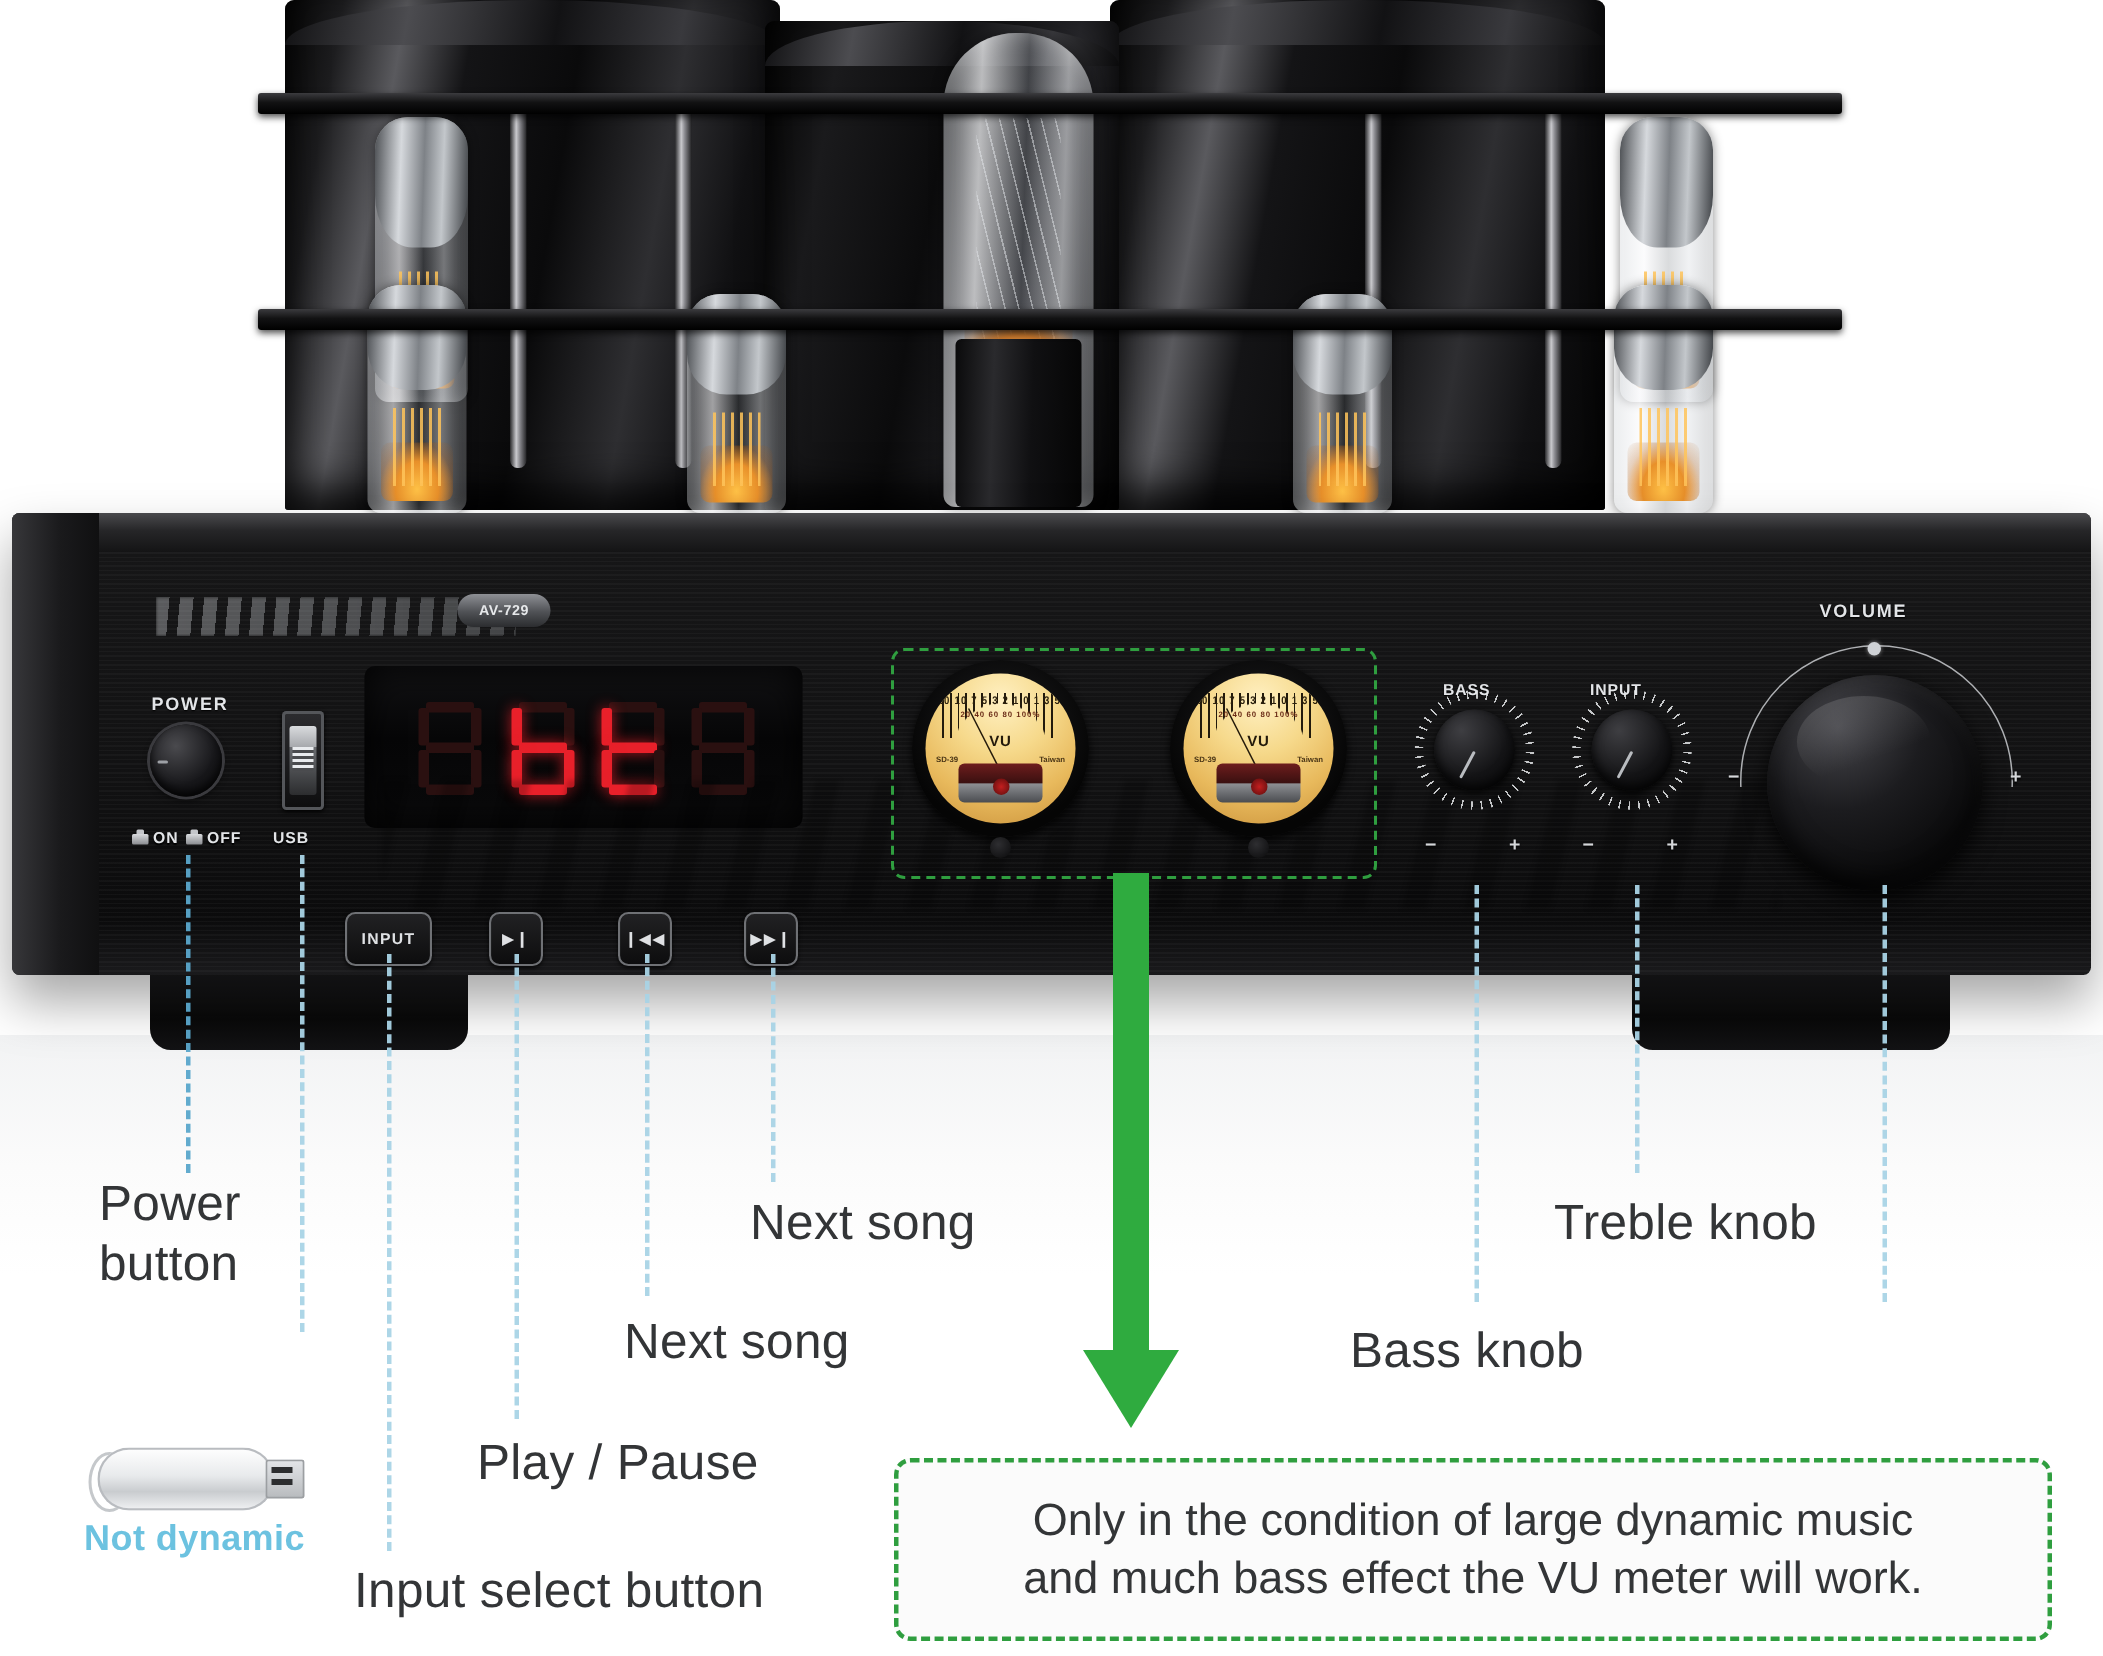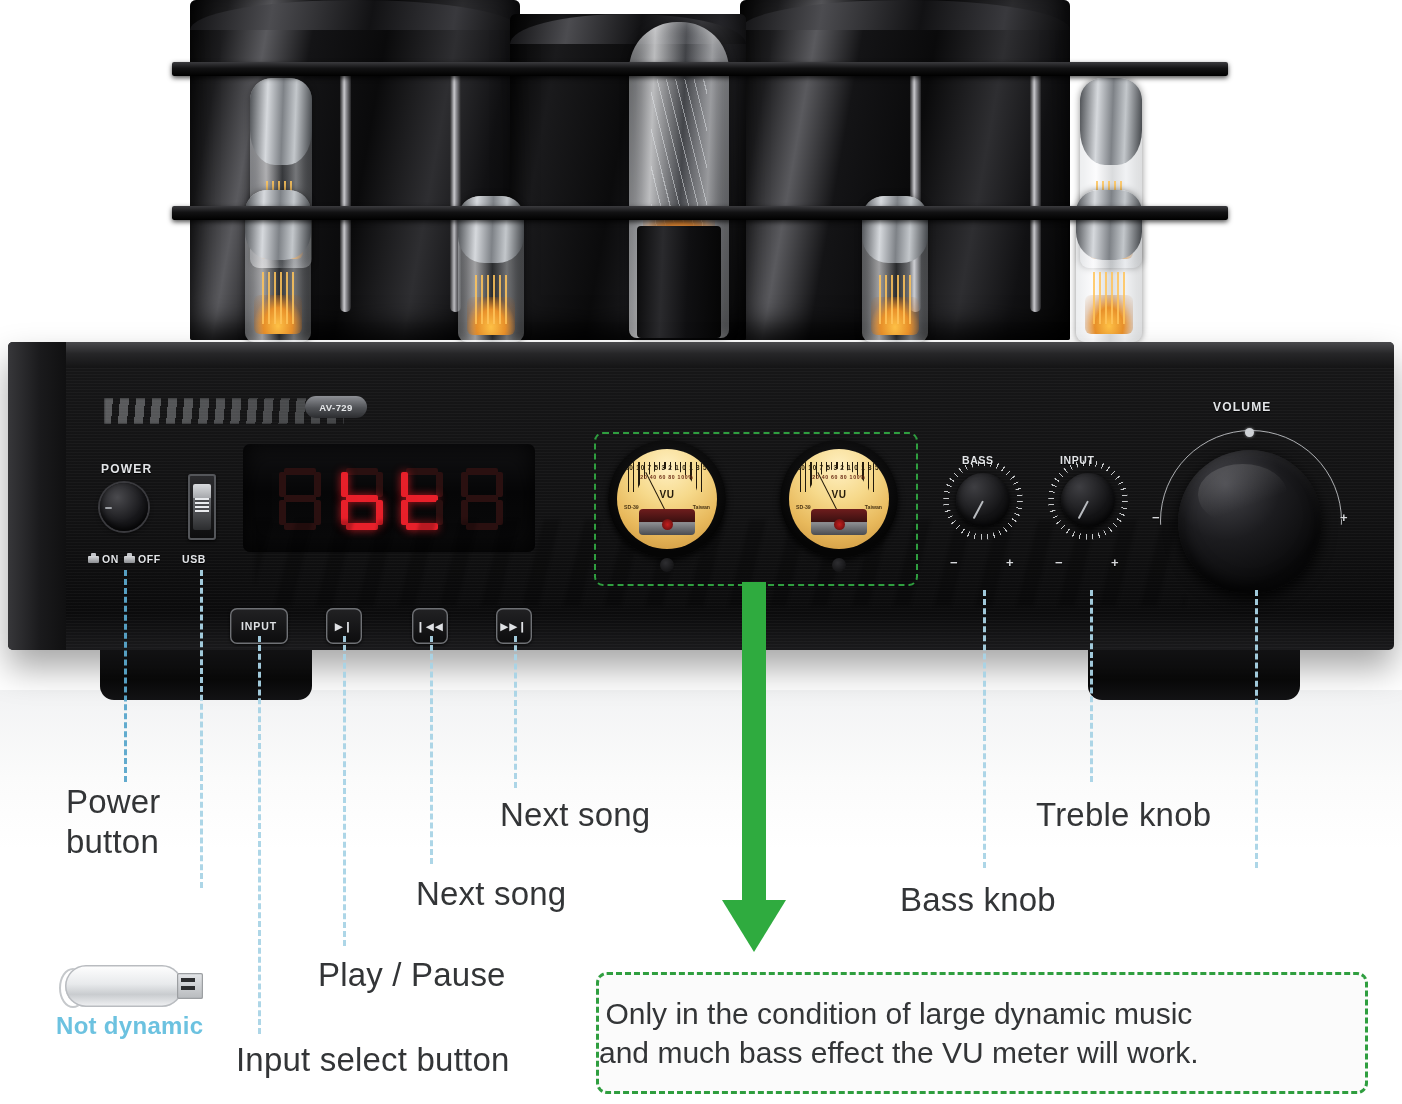--- a/index.html
+++ b/index.html
@@ -213,21 +213,21 @@
   .udrv .ring{position:absolute;left:4px;top:6px;width:24px;height:36px;border-radius:50%;
      border:2.5px solid #c5c8cb;}
   .udrv .conn{position:absolute;left:122px;top:11px;width:26px;height:26px;border-radius:2px;
      background:linear-gradient(180deg,#e4e6e9,#b7babd);box-shadow:inset 0 0 0 1.2px #9c9fa2;}
   .udrv .conn:after{content:"";position:absolute;left:4px;top:5px;width:14px;height:16px;
      background:repeating-linear-gradient(180deg,#2c2d2f 0 4px,transparent 4px 8px);}
 
   
   .notebox{position:absolute;left:596px;top:972px;width:766px;height:116px;
      border:3px dashed #2f9e3f;border-radius:11px;background:#fbfbfb;
-     display:flex;align-items:center;}
+     display:flex;align-items:center;justify-content:center;}
   .notebox .t{color:#333537;font-size:30px;line-height:1.3;text-align:center;
      font-weight:500;white-space:pre-line;}
 </style>
 </head>
 <body>
 
 <div class="stage">
 
   <div class="floor"></div>
 

